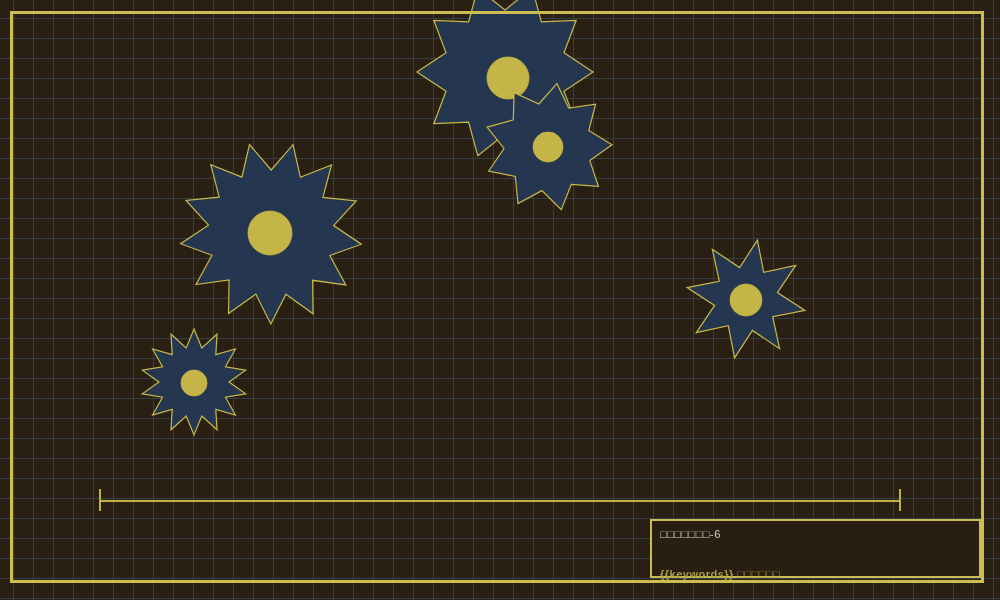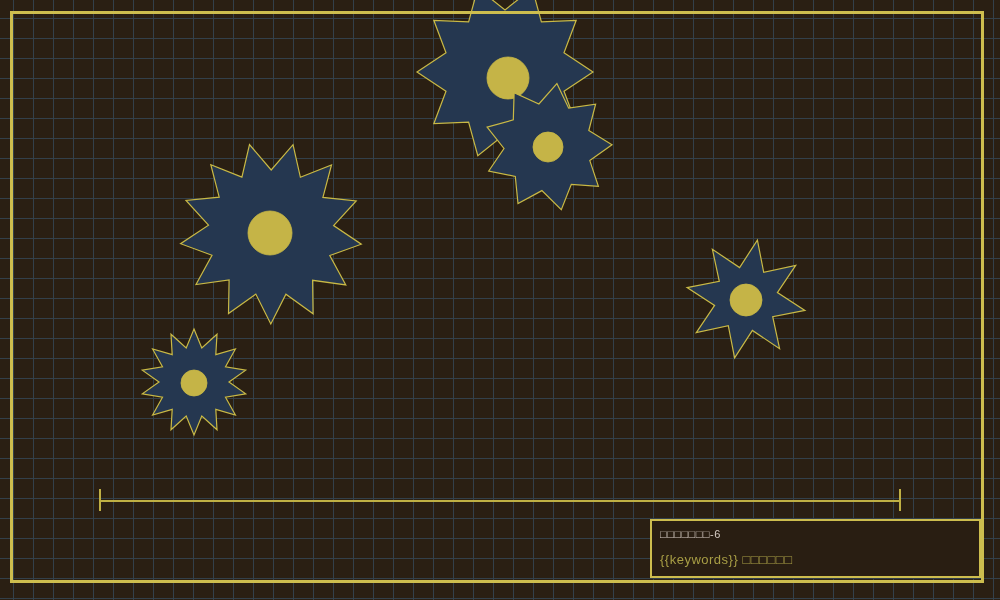--- a/index.html
+++ b/index.html
@@ -21,21 +21,21 @@
   .track{position:absolute;left:100px;top:500px;width:800px;height:2px;background:#bfb044;z-index:3;}
   .track-tick{position:absolute;top:-11px;width:2px;height:22px;background:#bfb044;}
   .track-tick.left{left:-1px;}
   .track-tick.right{right:-1px;}
   .info-box{
     position:absolute;left:650px;top:519px;width:331px;height:59px;
     border:2px solid #cdbd4e;background:#291e12;z-index:4;box-sizing:border-box;
     padding:7px 8px;
   }
   .info-line1{font-size:11px;line-height:13px;color:#d6ccc4;letter-spacing:0.5px;}
-  .info-line2{font-size:13px;line-height:13px;color:#a89e45;margin-top:12px;letter-spacing:0.5px;}
+  .info-line2{font-size:11px;line-height:13px;color:#a89e45;margin-top:27px;letter-spacing:0.5px;font-weight:bold;}
 </style>
 </head>
 <body>
 
 <div class="stage">
 
   <svg class="gear-layer" viewBox="0 0 1000 600" xmlns="http://www.w3.org/2000/svg">
       <g>
         <polygon points="532.2,-11.7 541.4,21.8 576.2,20.3 564.0,52.8 593.0,72.0 564.0,91.2 576.2,123.7 541.4,122.2 532.2,155.7 505.0,134.0 477.8,155.7 468.6,122.2 433.8,123.7 446.0,91.2 417.0,72.0 446.0,52.8 433.8,20.3 468.6,21.8 477.8,-11.7 505.0,10.0" fill="#253750" stroke="#c9b945" stroke-width="1.2"></polygon>
         <circle cx="508" cy="78" r="21" fill="#c5b447" stroke="#c9b945" stroke-width="0.8"></circle>

